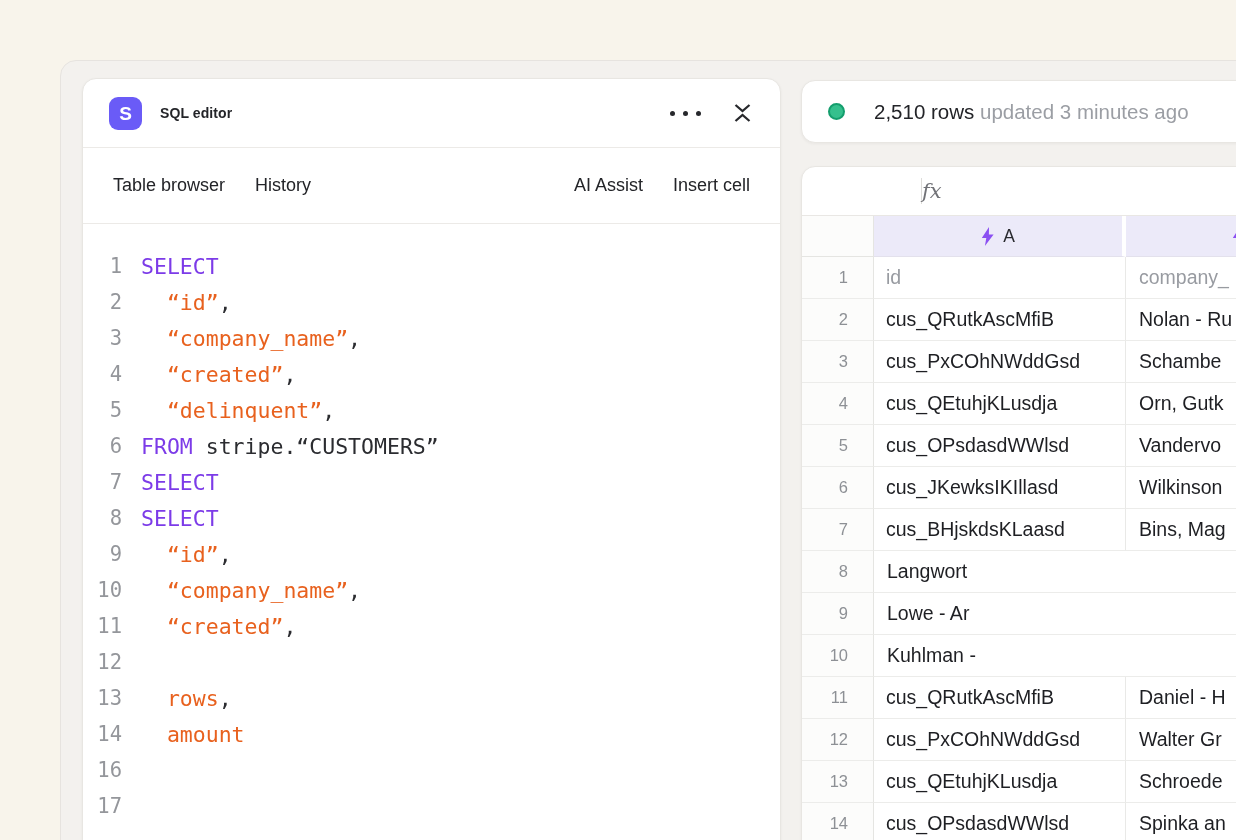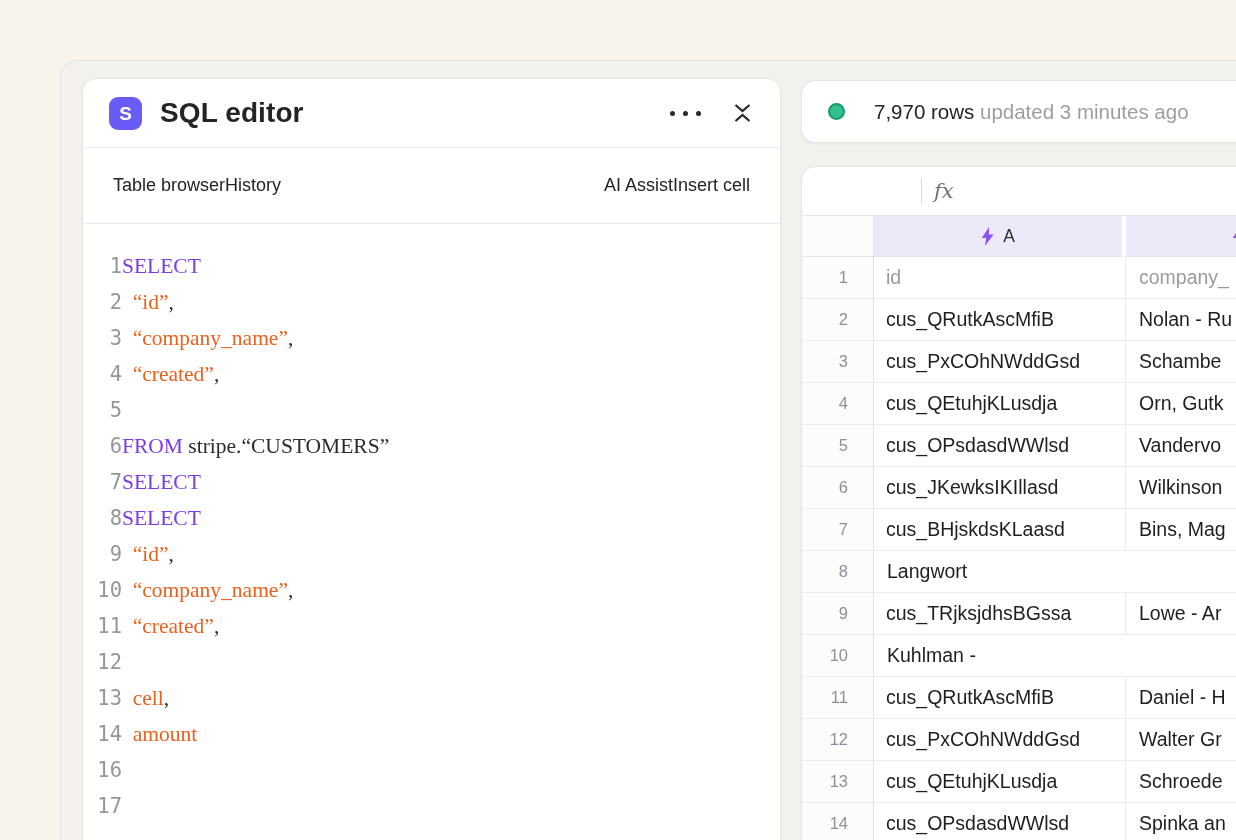--- a/index.html
+++ b/index.html
@@ -22,55 +22,55 @@
   .sql-card{left:82px;top:78px;width:699px;height:900px;}
   .sql-header{
     height:69px;display:flex;align-items:center;padding:0 26px;
     border-bottom:1px solid #ECEAE7;box-sizing:border-box;
   }
   .s-icon{
     width:33px;height:33px;border-radius:9px;background:#6A5BF7;
     display:flex;align-items:center;justify-content:center;flex-shrink:0;
   }
   .s-icon span{color:#FFFFFF;font-weight:700;font-size:19px;line-height:1;}
-  .sql-title{margin-left:18px;font-size:28px;font-weight:600;color:#232428;letter-spacing:.1px;}
+  .sql-title{margin-left:18px;font-size:14px;font-weight:600;color:#232428;letter-spacing:.1px;}
   .header-actions{margin-left:auto;display:flex;align-items:center;gap:28px;}
   .dots-btn{display:flex;gap:8px;align-items:center;cursor:pointer;padding:4px 2px;}
   .dots-btn i{width:5px;height:5px;border-radius:50%;background:#27282C;display:block;}
   .collapse-btn{cursor:pointer;display:flex;padding:2px;}
   .tabs-row{
-    height:76px;display:flex;align-items:center;padding:0 30px;
+    height:76px;display:flex;align-items:center;padding:0 30px;gap:30px;
     border-bottom:1px solid #ECEAE7;box-sizing:border-box;
   }
   .tab{font-size:18px;color:#232428;cursor:pointer;white-space:nowrap;}
   .tabs-spacer{flex:1;}
   .code-area{padding-top:24px;cursor:text;}
   .code-line{display:flex;height:36px;align-items:center;
     font-family:"DejaVu Sans Mono",monospace;font-size:21.5px;}
   .code-linenum{width:39px;flex-shrink:0;text-align:right;color:#94969B;font-size:20.5px;}
-  .code-text{white-space:pre;font-family:Liberation Serif, serif;}
+  .code-text{margin-left:19px;white-space:pre;}
   .tok-k{color:#7C3BE8;}
   .tok-s{color:#E8611E;}
   .tok-p{color:#2B2C30;}
   
   .status-card{left:801px;top:80px;width:520px;height:63px;
     display:flex;align-items:center;padding:0 26px;}
   .status-dot{
     width:13px;height:13px;border-radius:50%;background:#35C08D;
     border:2px solid #149E6D;flex-shrink:0;
   }
   .status-text{margin-left:29px;font-size:20.5px;white-space:nowrap;}
   .status-rows{color:#232428;}
   .status-updated{color:#9B9EA4;}
   
   .sheet-card{left:801px;top:166px;width:560px;height:760px;overflow:hidden;border-radius:14px;}
   .formula-bar{height:49px;border-bottom:1px solid #E9E7E4;display:flex;align-items:center;box-sizing:border-box;}
   .cellref-box{width:119px;height:100%;flex-shrink:0;cursor:text;}
   .fbar-divider{width:1px;height:26px;background:#DDDCD9;flex-shrink:0;}
-  .fx-label{margin-left:12px;font-family:"DejaVu Serif",serif;font-style:italic;
+  .fx-label{margin-left:0;font-family:"DejaVu Serif",serif;font-style:italic;
     font-size:21px;color:#717277;}
   .grid-header{display:flex;height:41px;box-sizing:border-box;}
   .corner-cell{width:72px;flex-shrink:0;background:#FCFCFB;
     border-right:1px solid #E5E5E2;border-bottom:1px solid #E5E5E2;box-sizing:border-box;cursor:pointer;}
   .col-header{background:#ECEAF9;border-bottom:1px solid #E3E1EC;box-sizing:border-box;
     display:flex;align-items:center;justify-content:center;gap:9px;cursor:pointer;}
   .col-header.col-a{width:252px;flex-shrink:0;border-right:4px solid #FFFFFF;}
   .col-header.col-b{flex:1;justify-content:flex-start;padding-left:106px;}
   .col-letter{font-size:17.5px;color:#2A2B30;}
   .sheet-row{display:flex;height:42px;box-sizing:border-box;}
@@ -135,20 +135,21 @@
         <div class="code-line">
           <div class="code-linenum">3</div>
           <div class="code-text"><span class="tok-p">  </span><span class="tok-s">“company_name”</span><span class="tok-p">,</span></div>
         </div>
         <div class="code-line">
           <div class="code-linenum">4</div>
           <div class="code-text"><span class="tok-p">  </span><span class="tok-s">“created”</span><span class="tok-p">,</span></div>
         </div>
         <div class="code-line">
           <div class="code-linenum">5</div>
+          <div class="code-text"><span class="tok-p">  </span><span class="tok-s">“delinquent”</span><span class="tok-p">,</span></div>
         </div>
         <div class="code-line">
           <div class="code-linenum">6</div>
           <div class="code-text"><span class="tok-k">FROM</span><span class="tok-p"> stripe.“CUSTOMERS”</span></div>
         </div>
         <div class="code-line">
           <div class="code-linenum">7</div>
           <div class="code-text"><span class="tok-k">SELECT</span></div>
         </div>
         <div class="code-line">
@@ -165,41 +166,41 @@
         </div>
         <div class="code-line">
           <div class="code-linenum">11</div>
           <div class="code-text"><span class="tok-p">  </span><span class="tok-s">“created”</span><span class="tok-p">,</span></div>
         </div>
         <div class="code-line">
           <div class="code-linenum">12</div>
         </div>
         <div class="code-line">
           <div class="code-linenum">13</div>
-          <div class="code-text"><span class="tok-p">  </span><span class="tok-s">cell</span><span class="tok-p">,</span></div>
+          <div class="code-text"><span class="tok-p">  </span><span class="tok-s">rows</span><span class="tok-p">,</span></div>
         </div>
         <div class="code-line">
           <div class="code-linenum">14</div>
           <div class="code-text"><span class="tok-p">  </span><span class="tok-s">amount</span></div>
         </div>
         <div class="code-line">
           <div class="code-linenum">16</div>
           <div class="code-text"></div>
         </div>
         <div class="code-line">
           <div class="code-linenum">17</div>
           <div class="code-text"></div>
         </div>
       </div>
   </div>
 
   <div class="card status-card">
     <div class="status-dot"></div>
     <div class="status-text">
-      <span class="status-rows">7,970 rows</span>
+      <span class="status-rows">2,510 rows</span>
       <span class="status-updated">updated 3 minutes ago</span>
     </div>
   </div>
 
   <div class="card sheet-card">
     <div class="formula-bar">
       <div class="cellref-box"></div>
       <div class="fbar-divider"></div>
       <div class="fx-label">fx</div>
     </div>
@@ -255,21 +256,20 @@
           <div class="rownum-cell">7</div>
           <div class="cell cell-a">cus_BHjskdsKLaasd</div>
           <div class="cell cell-b">Bins, Mag</div>
         </div>
         <div class="sheet-row">
           <div class="rownum-cell">8</div>
           <div class="cell cell-b">Langwort</div>
         </div>
         <div class="sheet-row">
           <div class="rownum-cell">9</div>
-          <div class="cell cell-a">cus_TRjksjdhsBGssa</div>
           <div class="cell cell-b">Lowe - Ar</div>
         </div>
         <div class="sheet-row">
           <div class="rownum-cell">10</div>
           <div class="cell cell-b">Kuhlman -</div>
         </div>
         <div class="sheet-row">
           <div class="rownum-cell">11</div>
           <div class="cell cell-a">cus_QRutkAscMfiB</div>
           <div class="cell cell-b">Daniel - H</div>

